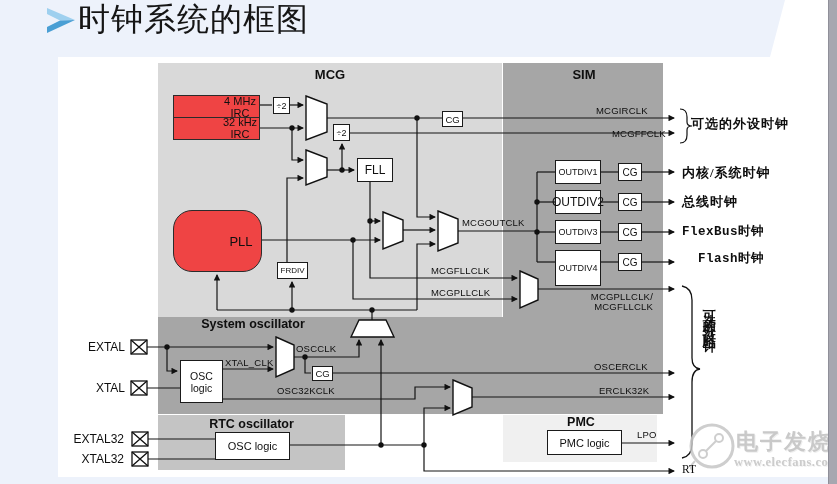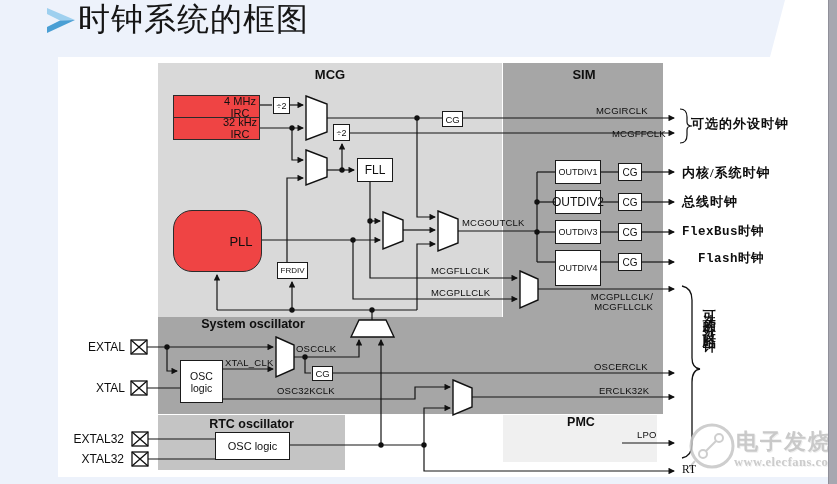--- a/index.html
+++ b/index.html
@@ -195,20 +195,21 @@
   <div class="box" style="left:555px;top:190px;width:46px;height:24px;font-size:12px;">OUTDIV2</div>
   <div class="box" style="left:555px;top:220px;width:46px;height:24px;font-size:9px;">OUTDIV3</div>
   <div class="box" style="left:555px;top:250px;width:46px;height:36px;font-size:9px;">OUTDIV4</div>
   <div class="box" style="left:618px;top:163px;width:24px;height:18px;font-size:10px;">CG</div>
   <div class="box" style="left:618px;top:193px;width:24px;height:18px;font-size:10px;">CG</div>
   <div class="box" style="left:618px;top:223px;width:24px;height:18px;font-size:10px;">CG</div>
   <div class="box" style="left:618px;top:253px;width:24px;height:18px;font-size:10px;">CG</div>
   <div class="box" style="left:312px;top:366px;width:21px;height:15px;font-size:9.5px;">CG</div>
   <div class="box wrap" style="left:180px;top:360px;width:43px;height:43px;font-size:10.5px;">OSC logic</div>
   <div class="box" style="left:215px;top:432px;width:75px;height:28px;font-size:11px;">OSC logic</div>
+  <div class="box" style="left:547px;top:430px;width:75px;height:25px;font-size:11px;">PMC logic</div>
 
   <div class="lbl sig" style="left:596px;top:106px;">MCGIRCLK</div>
   <div class="lbl sig" style="left:612px;top:121px;margin-top:8px;">MCGFFCLK</div>
   <div class="lbl sig" style="left:462px;top:218px;">MCGOUTCLK</div>
   <div class="lbl sig" style="left:431px;top:266px;">MCGFLLCLK</div>
   <div class="lbl sig" style="left:431px;top:288px;">MCGPLLCLK</div>
   <div class="lbl sig" style="left:581px;top:292px;width:72px;text-align:right;">MCGPLLCLK/</div>
   <div class="lbl sig" style="left:581px;top:302px;width:72px;text-align:right;">MCGFLLCLK</div>
   <div class="lbl sig" style="left:225px;top:358px;">XTAL_CLK</div>
   <div class="lbl sig" style="left:296px;top:344px;">OSCCLK</div>

